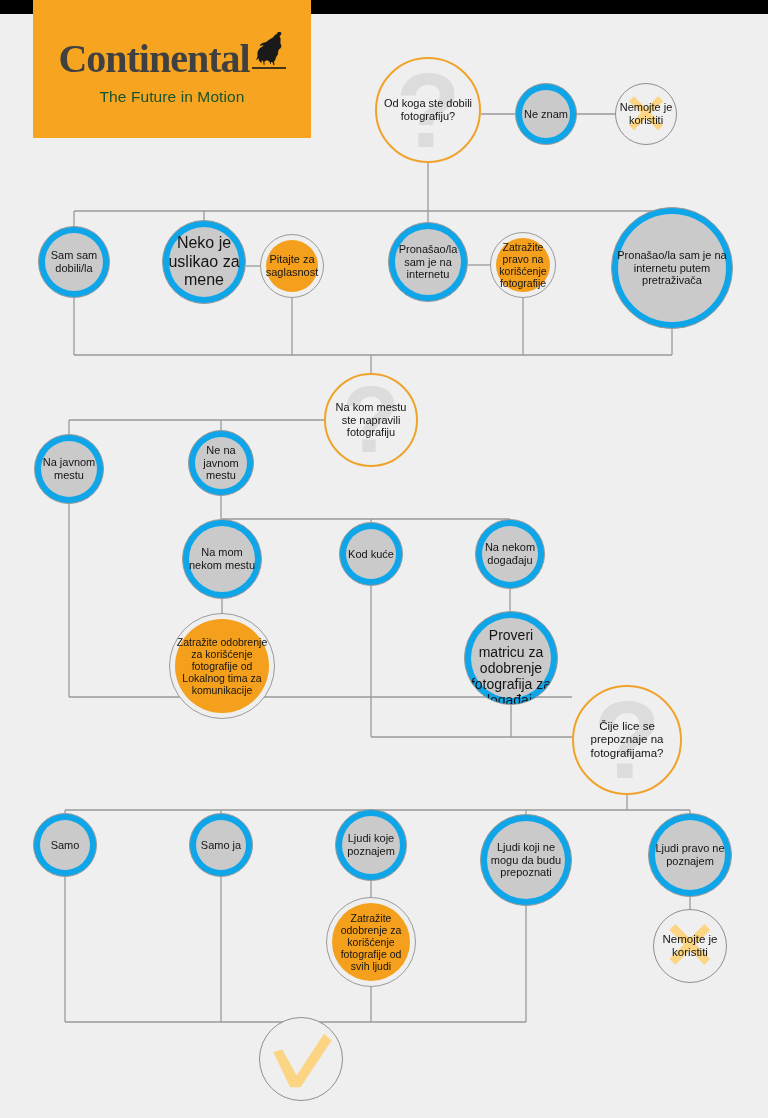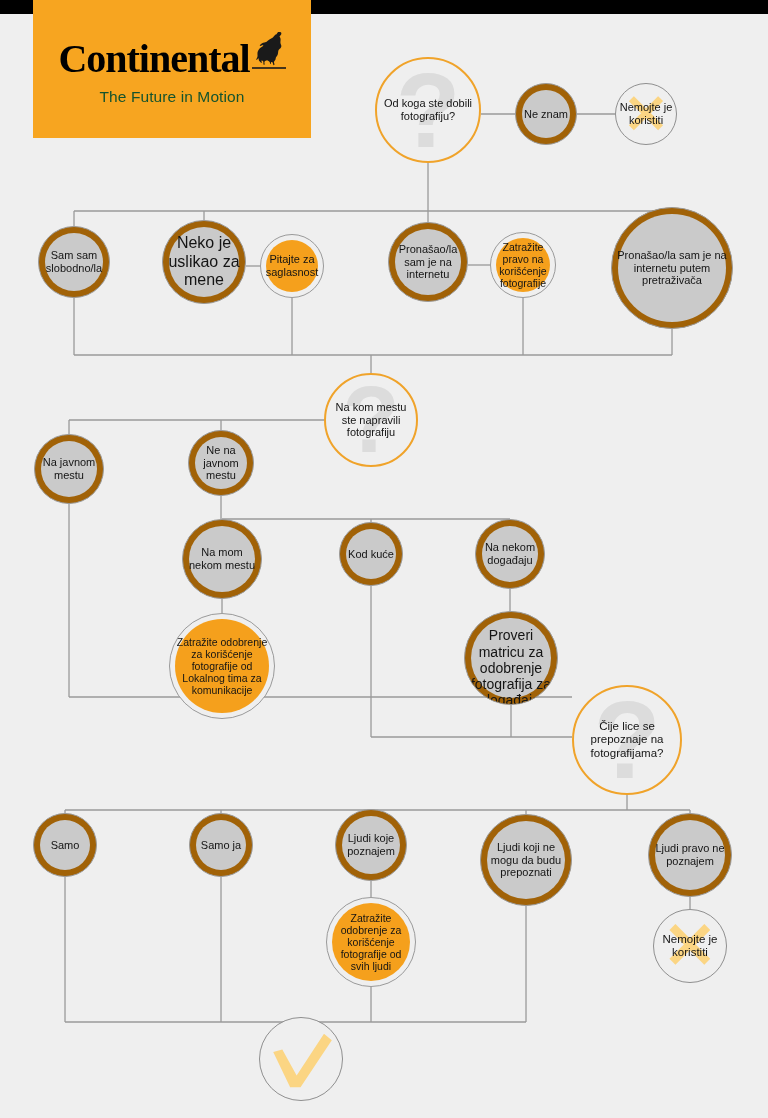--- a/index.html
+++ b/index.html
@@ -15,21 +15,21 @@
   
   .topbar{position:absolute;left:0;top:0;width:768px;height:14px;background:#000;z-index:1;}
   .logo-block{
     position:absolute;left:33px;top:0;width:278px;height:138px;
     background:#f7a520;z-index:2;
     display:flex;flex-direction:column;align-items:center;justify-content:center;
   }
   .logo-wordmark{
     display:flex;align-items:flex-end;
     font-family:"Liberation Serif", serif;
-    font-size:40px;font-weight:bold;color:#000000;
+    font-size:40px;font-weight:bold;color:#404040;
     letter-spacing:-1px;line-height:1;text-align:center;
   }
   .logo-horse{margin-left:2px;margin-bottom:2px;}
   .logo-tagline{
     margin-top:9px;font-family:"Liberation Sans", sans-serif;
     font-size:15.5px;color:#14532d;letter-spacing:.1px;
   }
 
   
   svg.wires{position:absolute;left:0;top:0;width:768px;height:1118px;z-index:3;}
@@ -42,21 +42,21 @@
     display:flex;align-items:center;justify-content:center;
     text-align:center;
     color:#141414;
     overflow:hidden;
   }
   .node .label{position:relative;z-index:3;padding:0 3px;line-height:1.16;}
 
   
   .n-opt{
     border:1px solid #9a9a9a;
-    background:#a16207;
+    background:#0ea5e9;
   }
   .n-opt .inner{
     position:absolute;z-index:1;
     left:6px;top:6px;right:6px;bottom:6px;
     border-radius:50%;
     background:#cacaca;
   }
   .n-act{
     border:1px solid #9a9a9a;
     background:#efefef;
@@ -172,21 +172,21 @@
         <div class="label" style="font-size: 11px;">Ne znam</div>
       </div>
       <div class="node n-plain" style="left: 615px; top: 83px; width: 62px; height: 62px;">
         <div class="wm">
           <span class="wm-x" style="font-size: 54.25px;">✕</span>
         </div>
         <div class="label" style="font-size: 11px;">Nemojte je koristiti</div>
       </div>
       <div class="node n-opt" style="left: 38px; top: 226px; width: 72px; height: 72px;">
         <div class="inner"></div>
-        <div class="label" style="font-size: 11px;">Sam sam slobodno/la</div>
+        <div class="label" style="font-size: 11px;">Sam sam dobili/la</div>
       </div>
       <div class="node n-opt" style="left: 162px; top: 220px; width: 84px; height: 84px;">
         <div class="inner"></div>
         <div class="label" style="font-size: 16px;">Neko je uslikao za mene</div>
       </div>
       <div class="node n-act" style="left: 260px; top: 234px; width: 64px; height: 64px;">
         <div class="inner"></div>
         <div class="label" style="font-size: 11px;">Pitajte za saglasnost</div>
       </div>
       <div class="node n-opt" style="left: 388px; top: 222px; width: 80px; height: 80px;">

